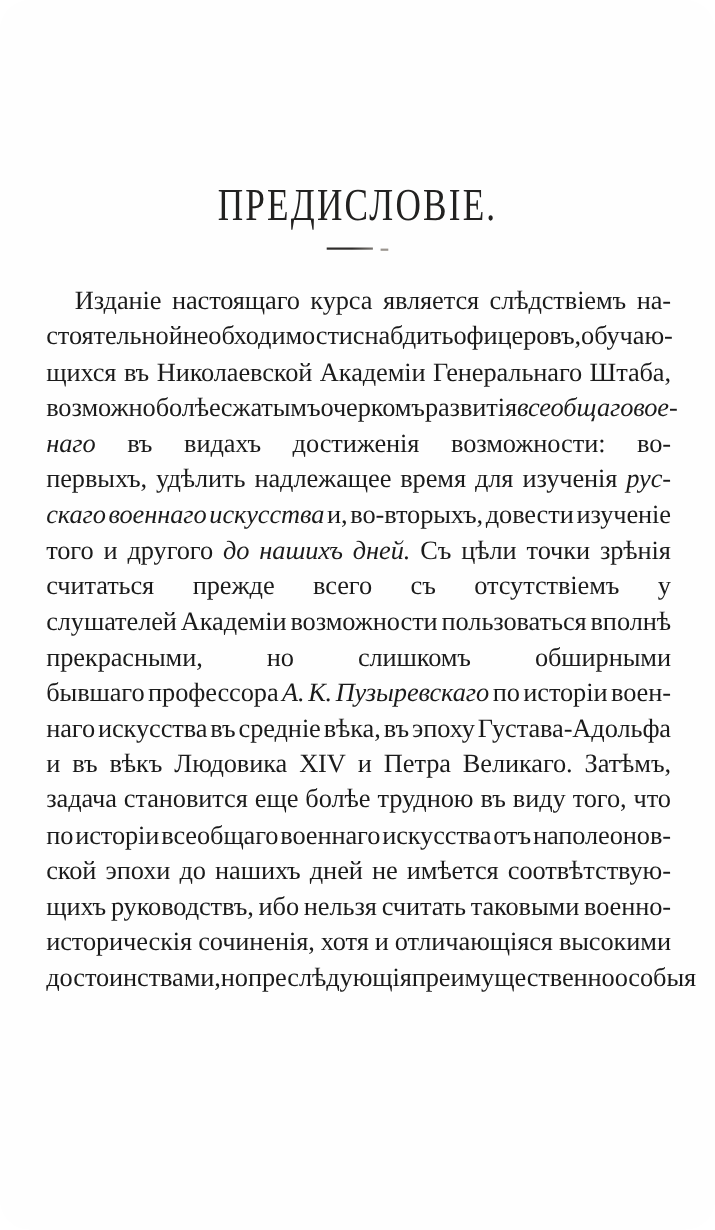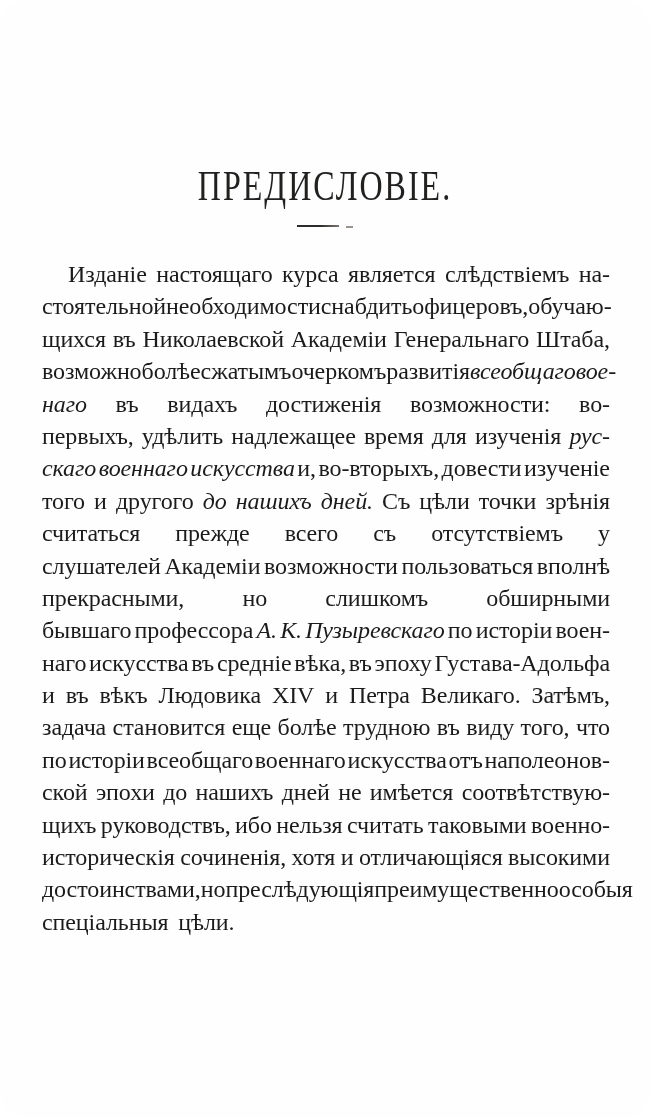--- a/index.html
+++ b/index.html
@@ -254,15 +254,14 @@
         <span class="word">отличающіяся</span>
         <span class="word">высокими</span>
       </div>
       <div class="line">
         <span class="word">достоинствами,</span>
         <span class="word">но</span>
         <span class="word">преслѣдующія</span>
         <span class="word">преимущественно</span>
         <span class="word">особыя</span>
       </div>
-      <div class="line last"><span class="">спеціальныя цѣли.</span></div>
     </div>
 </div>
 
 </body></html>

